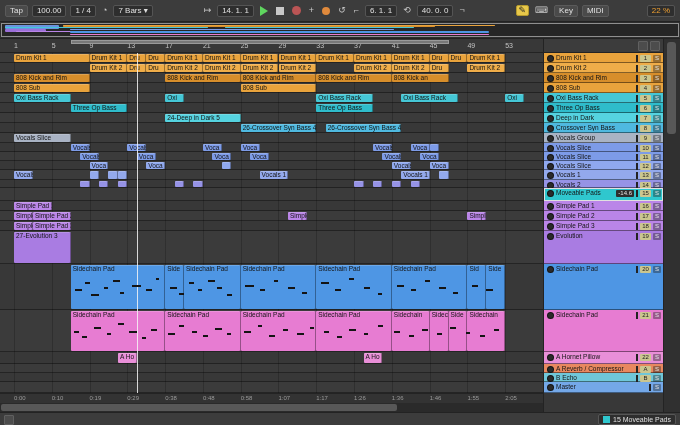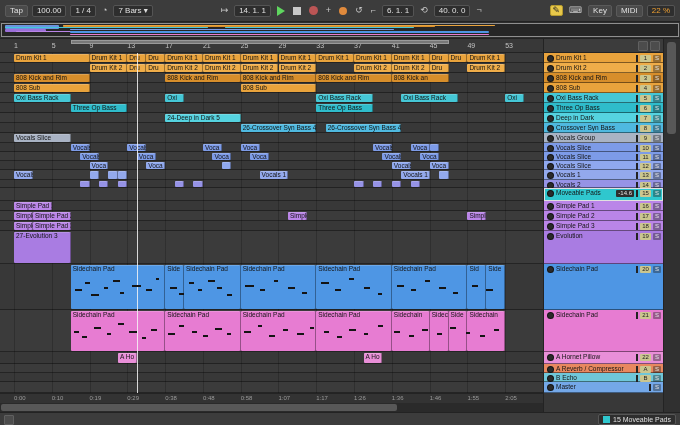--- a/index.html
+++ b/index.html
@@ -13,21 +13,21 @@
   .tb-btn{background:#4a4a4a;border:1px solid #5a5a5a;color:#e0e0e0;font-size:8px;
           padding:1px 4px;border-radius:2px;line-height:1;white-space:nowrap;}
   .tb-ico{font-size:9px;line-height:1;color:#c8c8c8;padding:1px 2px;}
   .tb-spacer{flex:1;}
   .play-tri{width:0;height:0;border-left:8px solid #5fd65f;border-top:5px solid transparent;
             border-bottom:5px solid transparent;margin:0 2px;}
   .stop-sq{width:8px;height:8px;background:#c8c8c8;margin:0 2px;}
   .rec-ci{width:9px;height:9px;border-radius:50%;background:#b55;margin:0 2px;}
   .sess-ci{width:8px;height:8px;border-radius:50%;background:#e08a3c;margin:0 2px;}
   .draw-on{background:#e8c84a;color:#222;border:1px solid #b59a2e;border-radius:2px;padding:0 2px;}
-  .cpu{color:#f0a030;}
+  .cpu{color:#f0a030;margin-left:34px;}
   
   .overview-row{display:flex;height:16px;background:#2e2e2e;border-bottom:1px solid #232323;}
   #overview{position:relative;flex:1;margin:1px;border:1px solid #8f8f8f;background:#262626;}
   .ov-block{position:absolute;border-radius:1px;}
   
   .mid{display:flex;height:373px;}
   .left-col{width:543px;display:flex;flex-direction:column;}
   .ruler{height:14px;background:#383838;position:relative;border-bottom:1px solid #232323;box-sizing:border-box;}
   .ruler-area{position:absolute;left:14px;right:0;top:0;bottom:0;}
   .bar-label{position:absolute;top:3px;font-size:7px;color:#c4c4c4;}

